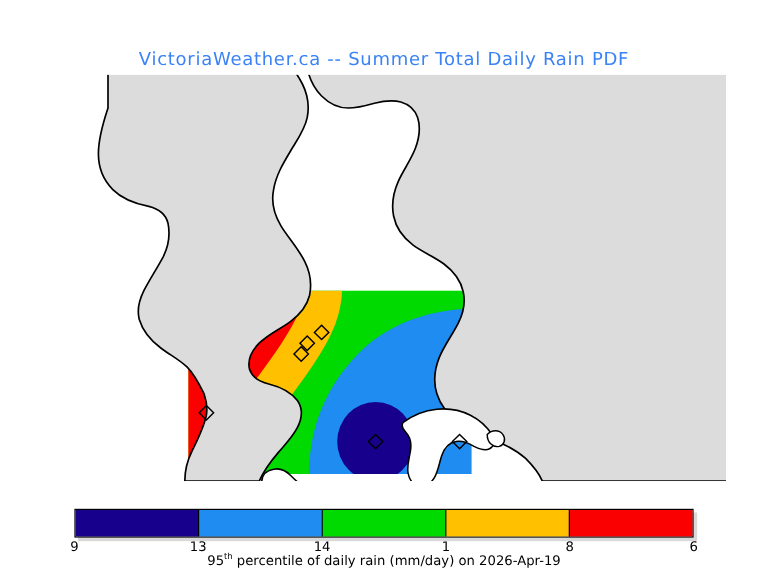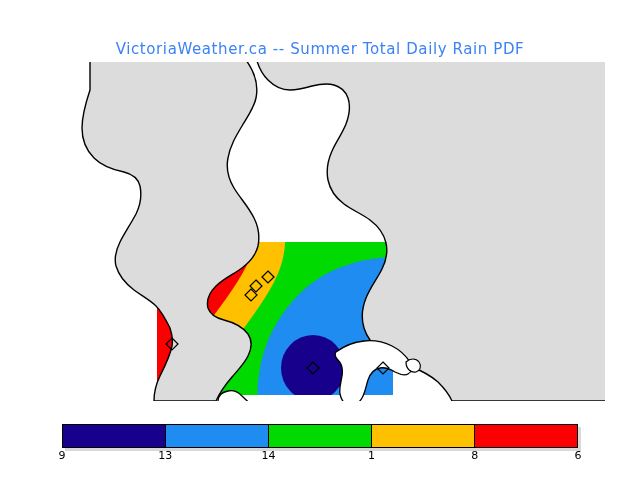--- a/index.html
+++ b/index.html
@@ -268,14 +268,15 @@
 
   <div id="cb-ticks">
     <span class="cb-tick" style="left:0%">9</span>
     <span class="cb-tick" style="left:20%">13</span>
     <span class="cb-tick" style="left:40%">14</span>
     <span class="cb-tick" style="left:60%">1</span>
     <span class="cb-tick" style="left:80%">8</span>
     <span class="cb-tick" style="left:100%">6</span>
   </div>
 
+  <div id="cb-caption"><span>95</span><sup>th</sup><span> percentile of daily rain (mm/day) on 2026-Apr-19</span></div>
 
 </div>
 
 </body></html>

